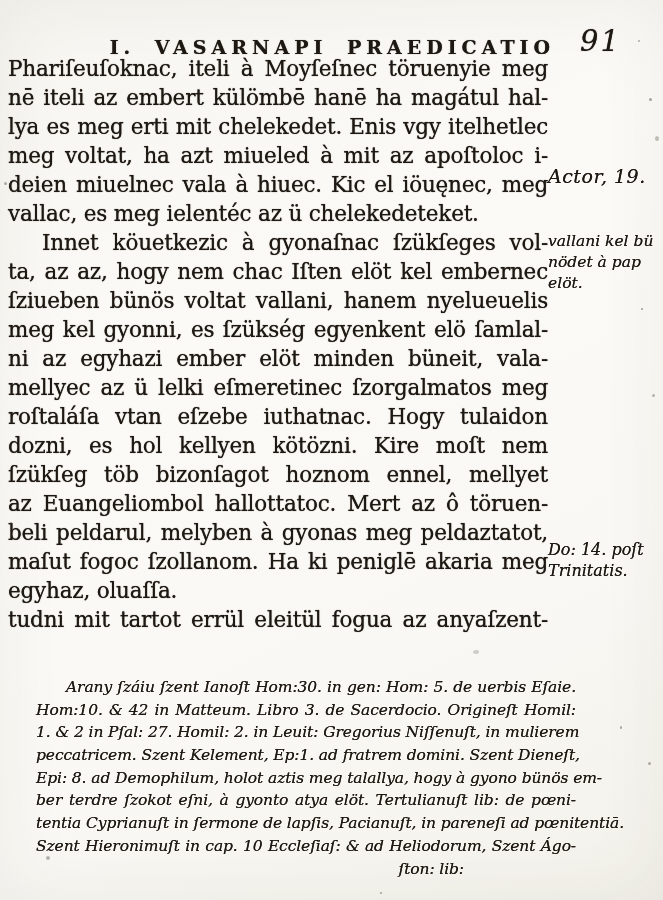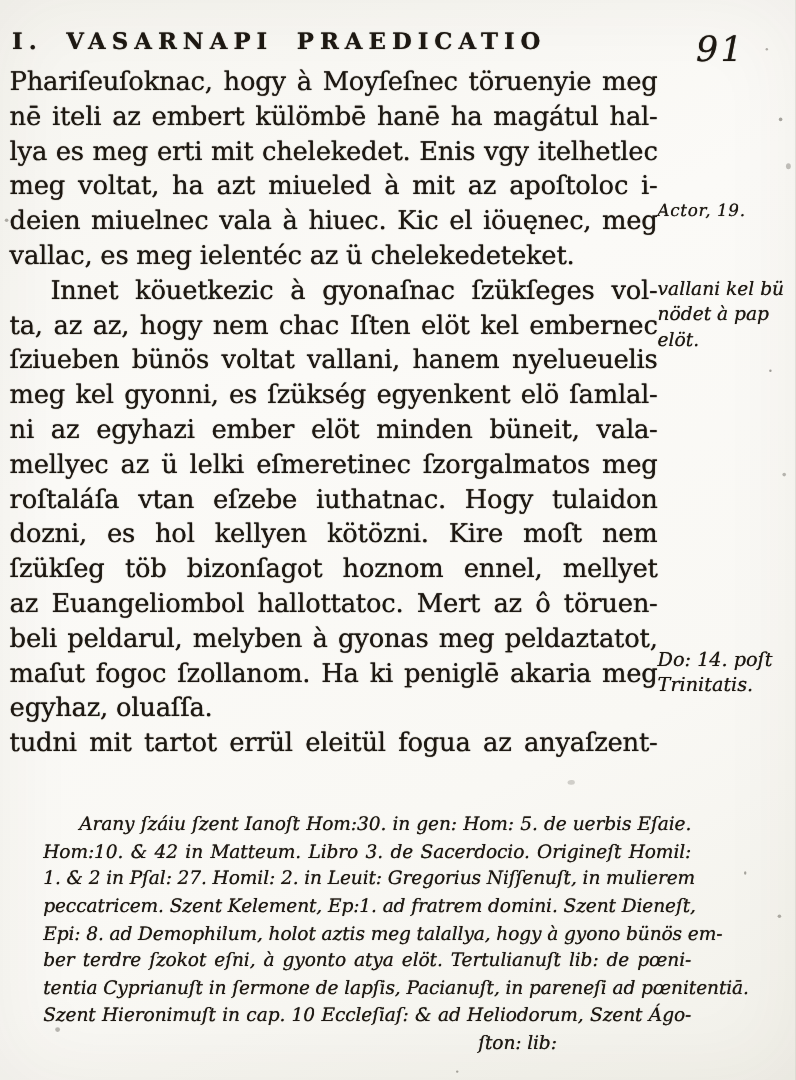--- a/index.html
+++ b/index.html
@@ -3,21 +3,21 @@
 <meta charset="utf-8">
 <style>
   html,body{margin:0;padding:0;background:#d8d6d0;}
   .page{
     position:relative;width:663px;height:900px;overflow:hidden;
     background:linear-gradient(155deg,#f6f5f0 0%,#fbfaf7 35%,#f9f8f4 70%,#f2f1ea 100%);
     box-shadow:inset 0 0 70px rgba(60,50,30,.06);
     font-family:"DejaVu Serif","Liberation Serif",serif;
     color:#1d1812;
   }
-  .header{position:absolute;top:24px;left:10px;width:545px;text-align:left;}
+  .header{position:absolute;top:36px;left:10px;width:545px;text-align:right;}
   .running-title{
     font-size:19px;letter-spacing:5px;word-spacing:8px;font-weight:bold;
     text-shadow:0 0 .8px rgba(25,18,8,.8);
   }
   .page-number{
     position:absolute;top:24px;left:580px;font-size:29px;font-style:italic;
     letter-spacing:2px;text-shadow:0 0 .8px rgba(25,18,8,.8);
   }
   .body-block{position:absolute;top:54px;left:8px;width:540px;font-size:21.5px;letter-spacing:-.2px;}
   .body-block .line{
@@ -25,21 +25,21 @@
     text-align:justify;text-align-last:justify;text-justify:inter-word;
     text-shadow:0 0 .8px rgba(22,16,6,.9);
   }
   .line.end{text-align-last:left;}
   .line.indent{text-indent:34px;}
   .margin-note{
     position:absolute;left:548px;width:112px;font-style:italic;
     font-size:15.5px;line-height:21px;text-shadow:0 0 .6px rgba(22,16,6,.85);
   }
   .margin-note .mline{white-space:nowrap;}
-  .note-actor{top:166px;font-size:14px;letter-spacing:.5px;}
+  .note-actor{top:166px;font-size:19px;letter-spacing:.5px;}
   .note-vallani{top:231px;}
   .note-dominica{top:539px;font-size:16px;}
   .footnote{position:absolute;top:676px;left:36px;width:540px;font-style:italic;font-size:15.5px;letter-spacing:-.1px;}
   .footnote .line{
     height:22.7px;line-height:22.7px;white-space:nowrap;
     text-align:justify;text-align-last:justify;
     text-shadow:0 0 .6px rgba(22,16,6,.85);
   }
   .footnote .line.first{text-indent:30px;}
   .footnote .catchword{text-align:right;text-align-last:right;padding-right:112px;}
@@ -49,21 +49,21 @@
 <body>
 
 <div class="page">
 
   <div class="header">
     <span class="running-title">I. VASARNAPI PRAEDICATIO</span>
   </div>
   <div class="page-number">91</div>
 
   <div class="body-block">
-    <div class="line">Phariſeuſoknac, hogy à Moyſeſnec töruenyie meg</div>
+    <div class="line">Phariſeuſoknac, iteli à Moyſeſnec töruenyie meg</div>
     <div class="line">nē iteli az embert külömbē hanē ha magátul hal-</div>
     <div class="line">lya es meg erti mit chelekedet. Enis vgy itelhetlec</div>
     <div class="line">meg voltat, ha azt miueled à mit az apoſtoloc i-</div>
     <div class="line">deien miuelnec vala à hiuec. Kic el iöuęnec, meg</div>
     <div class="line end">vallac, es meg ielentéc az ü chelekedeteket.</div>
 
     <div class="line indent">Innet köuetkezic à gyonaſnac ſzükſeges vol-</div>
     <div class="line">ta, az az, hogy nem chac Iſten elöt kel embernec</div>
     <div class="line">ſziueben bünös voltat vallani, hanem nyelueuelis</div>
     <div class="line">meg kel gyonni, es ſzükség egyenkent elö ſamlal-</div>

